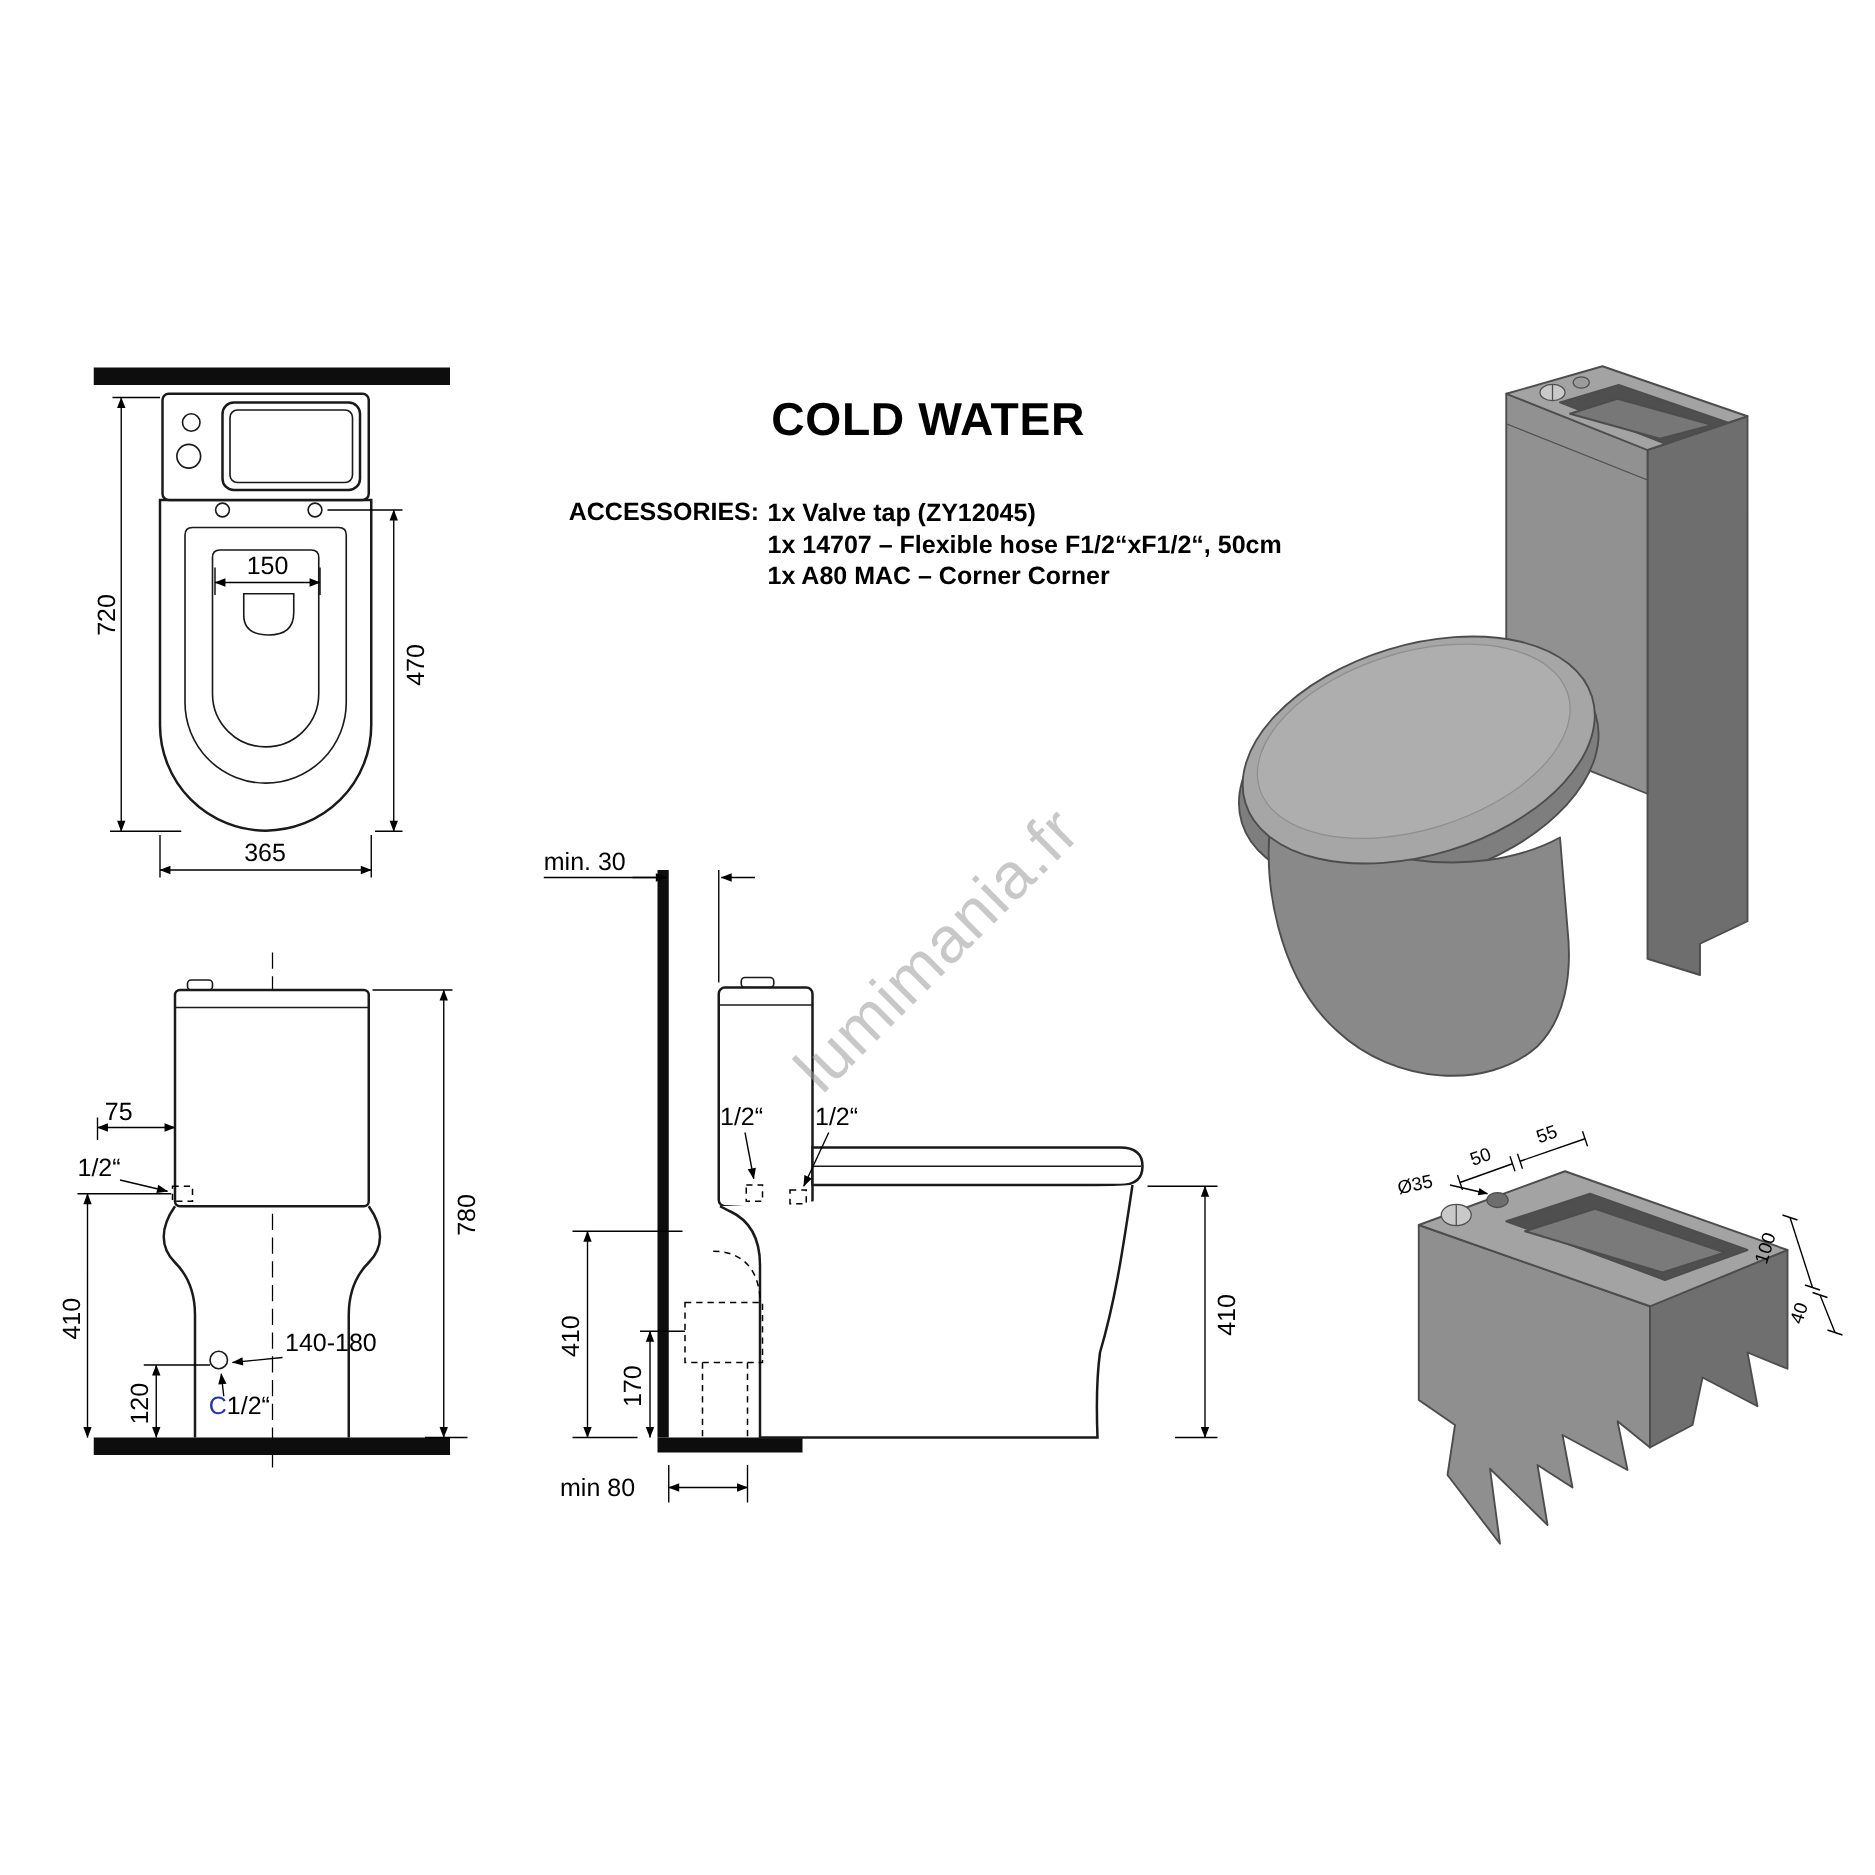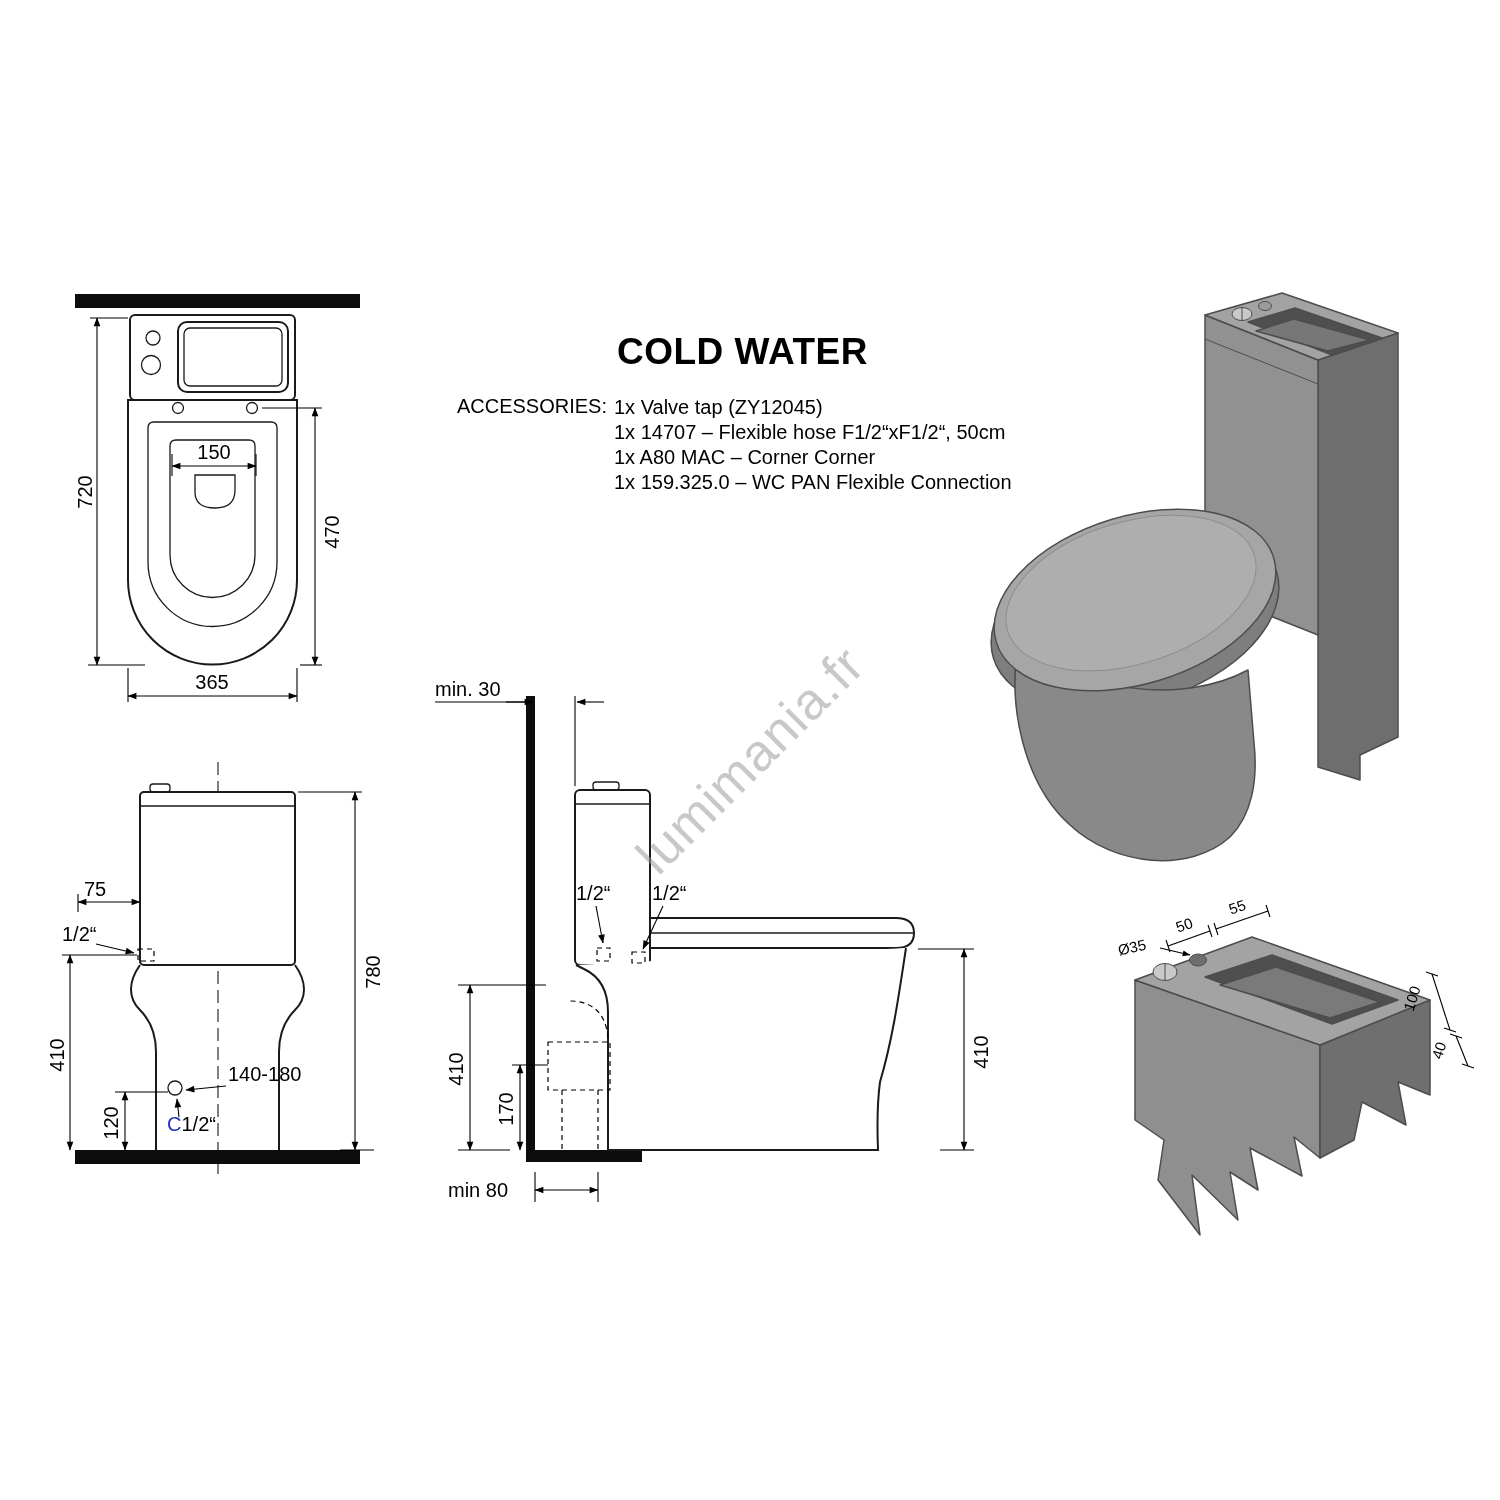--- a/index.html
+++ b/index.html
@@ -10,23 +10,23 @@
   .out path,.out rect,.out circle,.out line{fill:#fff;stroke:#1a1a1a;stroke-width:2;}
   .out .thin{stroke-width:1.3;}
   .out .nofill, .nofill{fill:none;}
   .dim line{stroke:#000;stroke-width:1.1;fill:none;}
   .ext{stroke:#000;stroke-width:0.9;}
   .dash{fill:none;stroke:#000;stroke-width:1.2;stroke-dasharray:5,4;}
   .cl{stroke:#000;stroke-width:1;stroke-dasharray:13,6;}
   .dimtext text{font-size:20px;}
   .small text{font-size:15px;}
   .iso{stroke:#4d4d4d;stroke-width:1.5;stroke-linejoin:round;}
-  .info{position:absolute;left:455px;top:331px;width:575px;}
+  .info{position:absolute;left:455px;top:315px;width:575px;}
   .info h1{margin:0;font-size:37px;letter-spacing:.5px;text-align:center;font-weight:bold;}
-  .acc{display:flex;margin-top:22px;font-size:20px;font-weight:normal;}
+  .acc{display:flex;margin-top:42px;font-size:20px;font-weight:bold;}
   .acc-label{width:152px;text-align:right;white-space:nowrap;flex:none;}
   .acc-items{margin-left:7px;}
   .acc-items div{line-height:25px;white-space:nowrap;}
   .watermark{position:absolute;left:550px;top:610px;width:400px;height:300px;z-index:5;
              display:flex;align-items:center;justify-content:center;pointer-events:none;
              transform:rotate(-45deg);font-size:52px;letter-spacing:1px;
              color:rgba(155,155,155,.55);}
   .c-blue{fill:#2233bb;}
 </style>
 </head>
@@ -37,21 +37,20 @@
   <div class="watermark">lumimania.fr</div>
 
   <div class="info">
     <h1>COLD WATER</h1>
     <div class="acc">
       <div class="acc-label">ACCESSORIES:</div>
       <div class="acc-items">
         <div>1x Valve tap (ZY12045)</div>
         <div>1x 14707 – Flexible hose F1/2“xF1/2“, 50cm</div>
         <div>1x A80 MAC – Corner Corner</div>
-        <div>1x 159.325.0 – WC PAN Flexible Connection</div>
       </div>
     </div>
   </div>
 
   <svg class="view" style="left:50px;top:270px" width="340" height="450" viewBox="0 0 340 450">
     <defs>
       <marker id="ta" viewBox="0 0 10 10" refX="9.5" refY="5" markerWidth="10" markerHeight="8" orient="auto-start-reverse">
         <path d="M0,1.2 L10,5 L0,8.8 z" fill="#000"></path>
       </marker>
     </defs>

